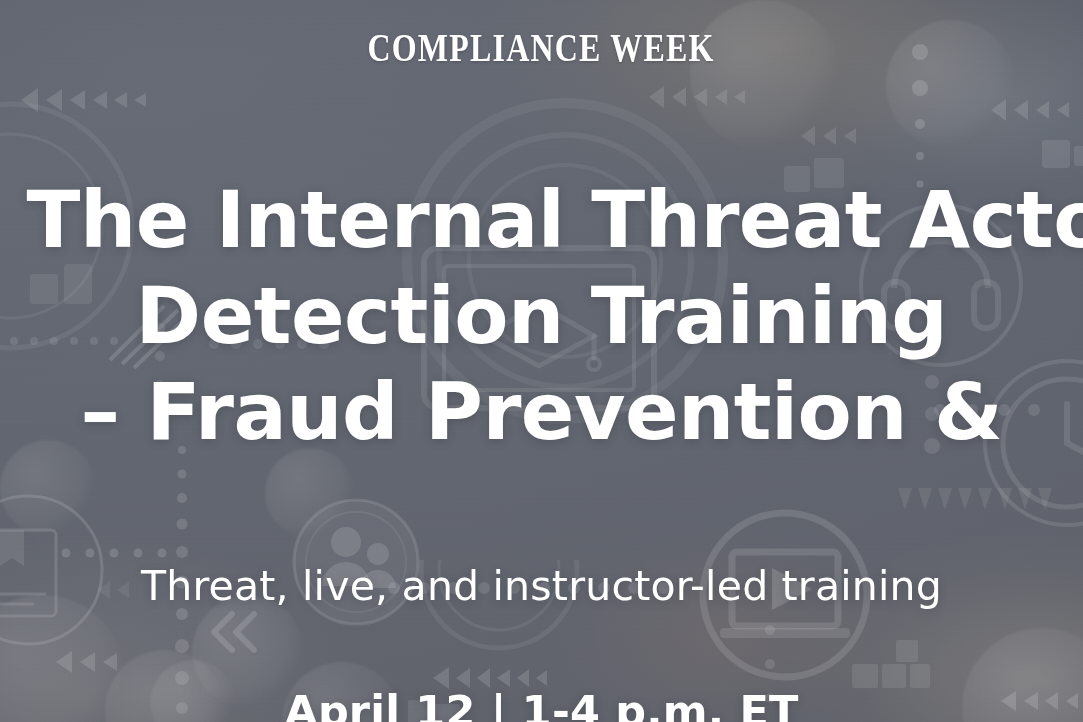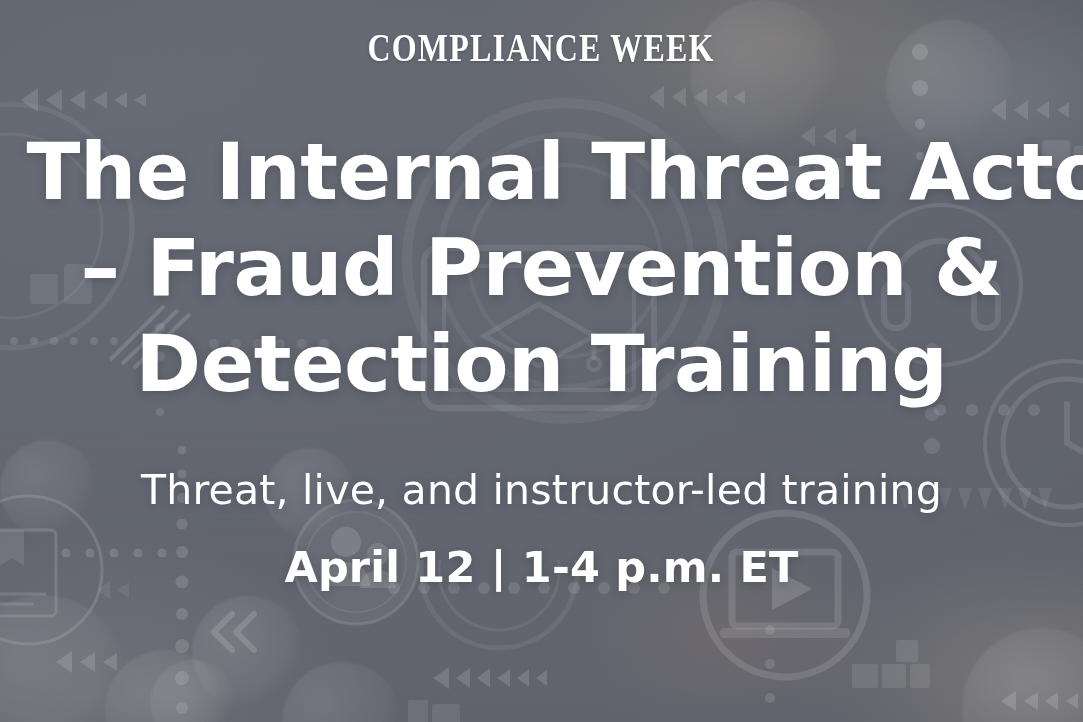--- a/index.html
+++ b/index.html
@@ -53,20 +53,21 @@
   }
 
   .deco{ position:absolute; pointer-events:none; }
   .deco svg{ display:block; }
 
   
   .content{
     position:absolute; inset:0;
     display:flex; flex-direction:column; align-items:center;
     z-index:40;
+    gap:48px;
   }
   .logo{
     margin-top:28px;
     font-family:"Liberation Serif", serif;
     font-weight:700;
     font-size:40px;
     line-height:1;
     letter-spacing:1.5px;
     color:#ffffff;
     transform:scaleX(.80);
@@ -508,22 +509,22 @@
 
   <div class="vignette"></div>
   <div class="scrim"></div>
 
   <div class="content">
 
     <div class="logo">COMPLIANCE WEEK</div>
 
     <h1 class="headline">
       <span class="hl-line">The Internal Threat Actor</span>
+      <span class="hl-line">Detection Training</span>
       <span class="hl-line">– Fraud Prevention &amp;</span>
-      <span class="hl-line">Detection Training</span>
     </h1>
 
     <div class="subtitle">Threat, live, and instructor-led training</div>
 
     <div class="datetime">April 12 | 1-4 p.m. ET</div>
 
   </div>
 </div>
 
 </body></html>

